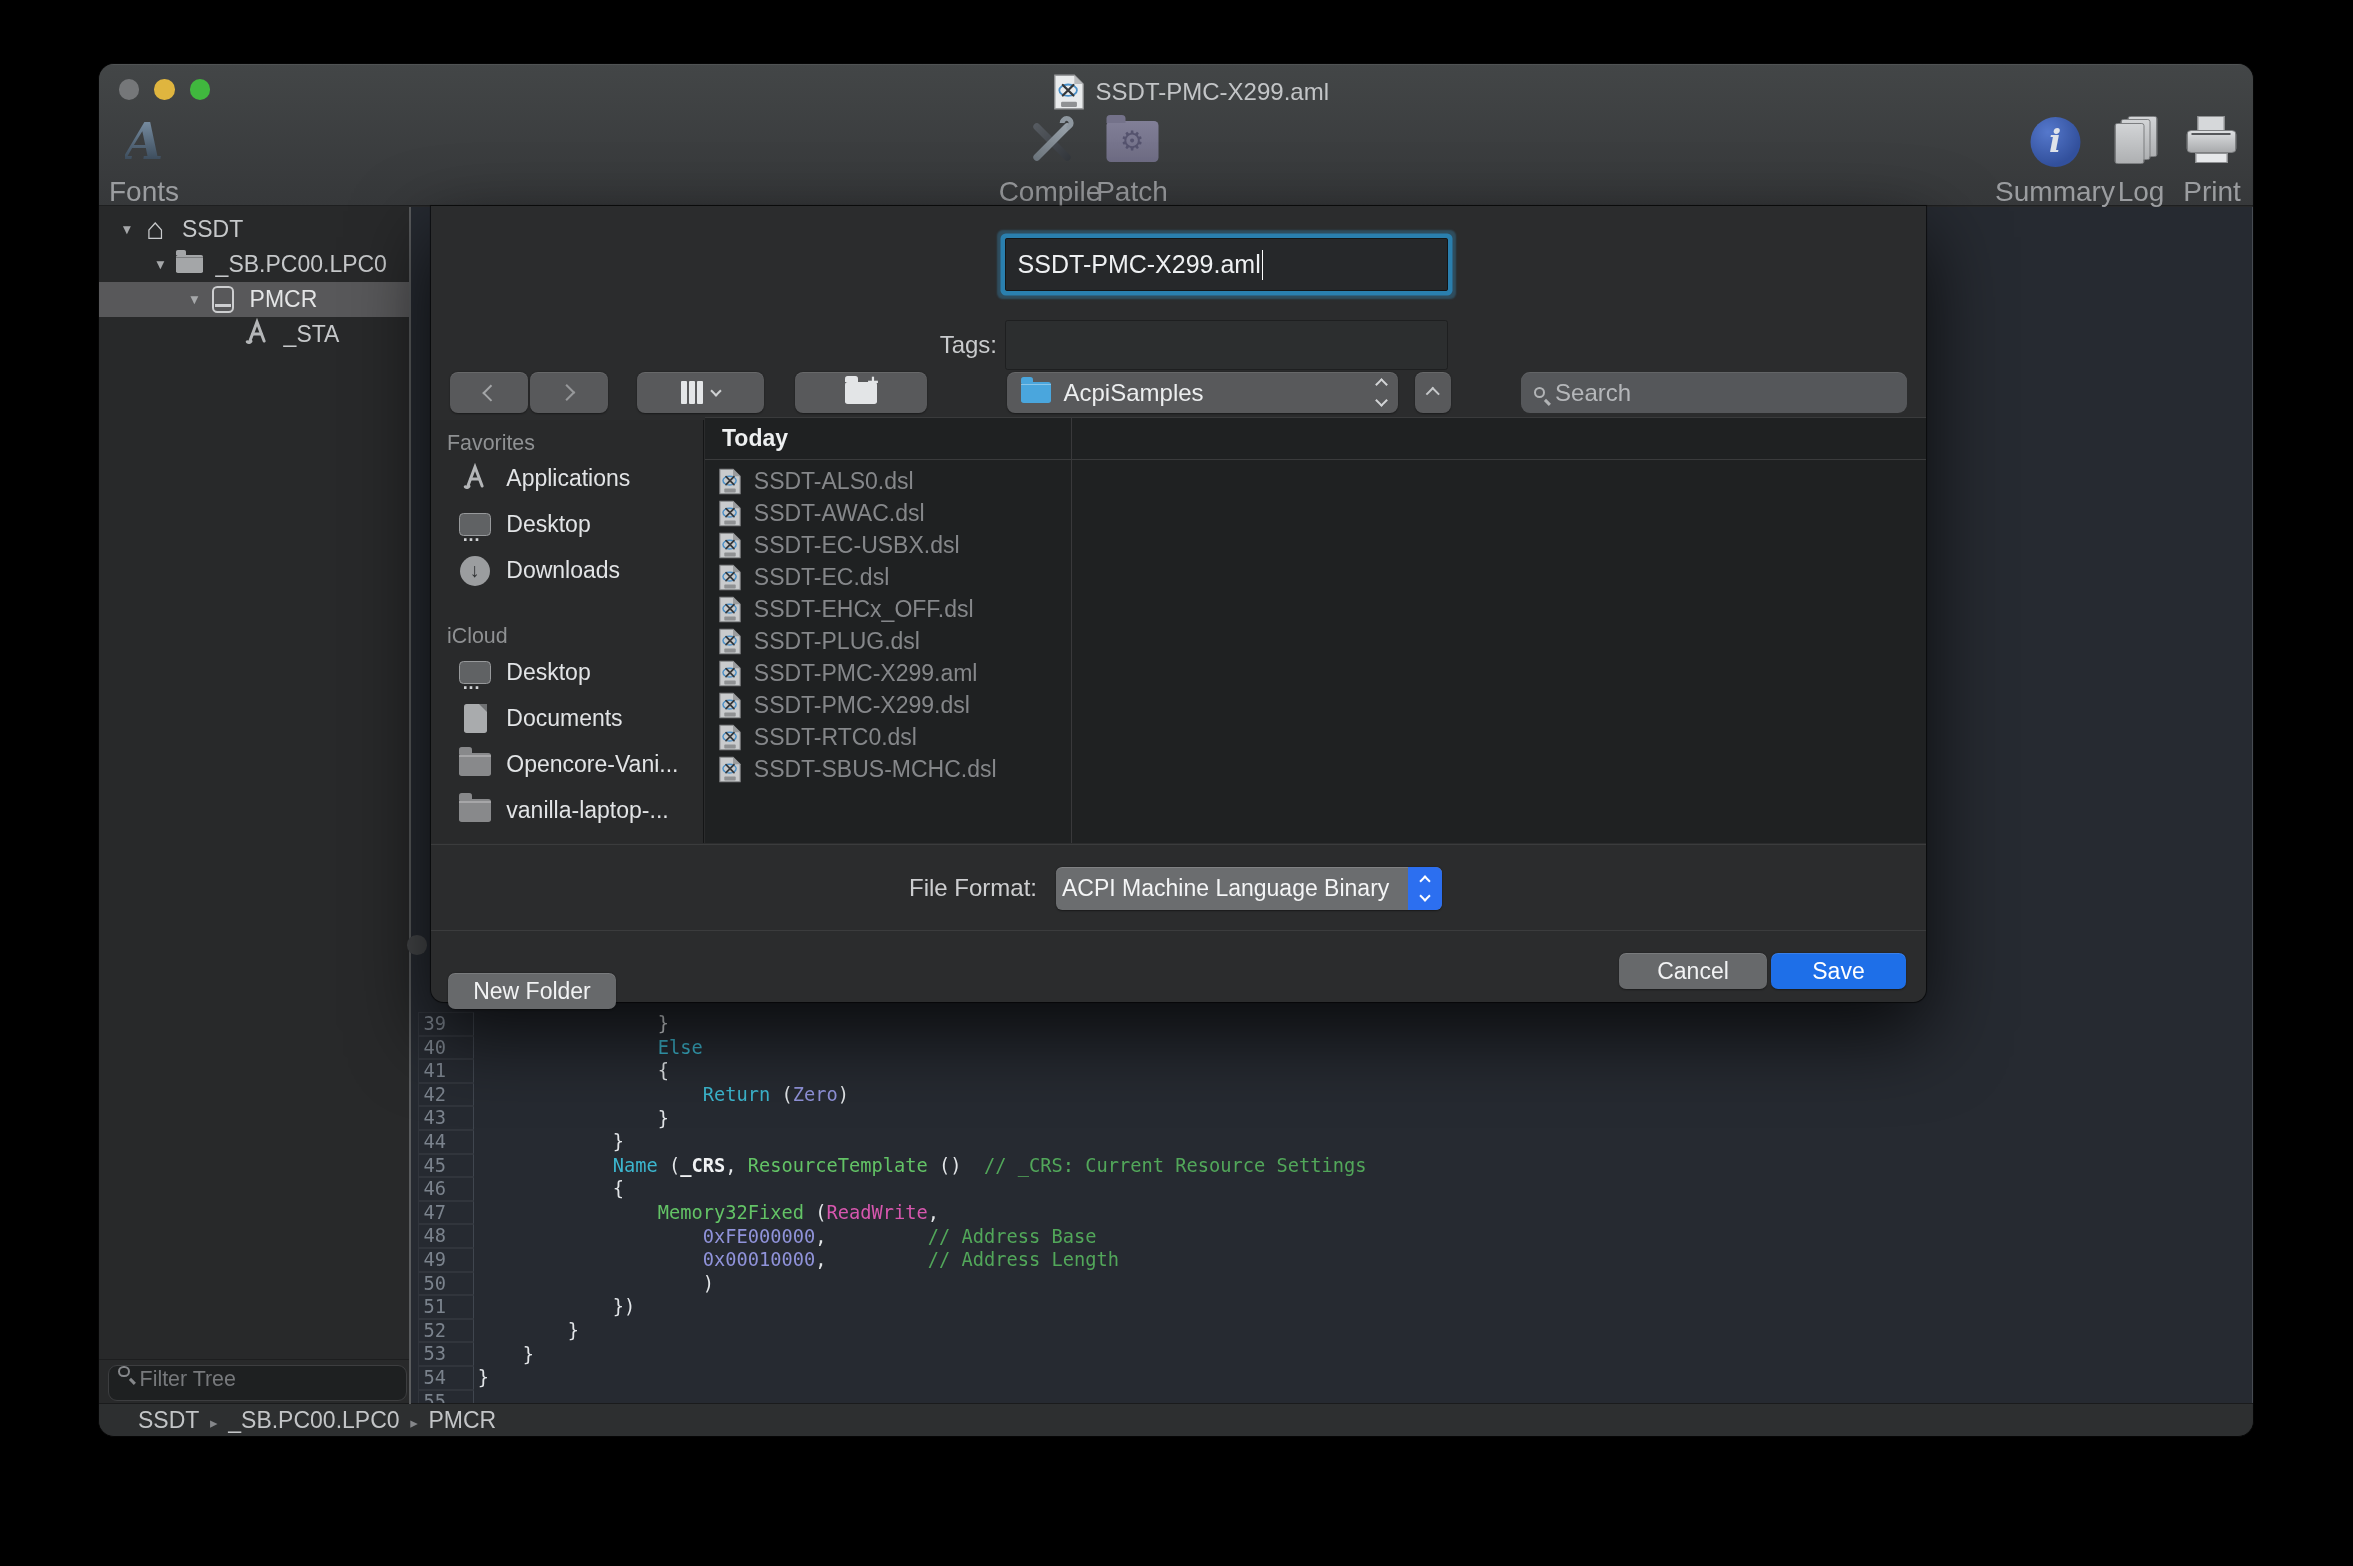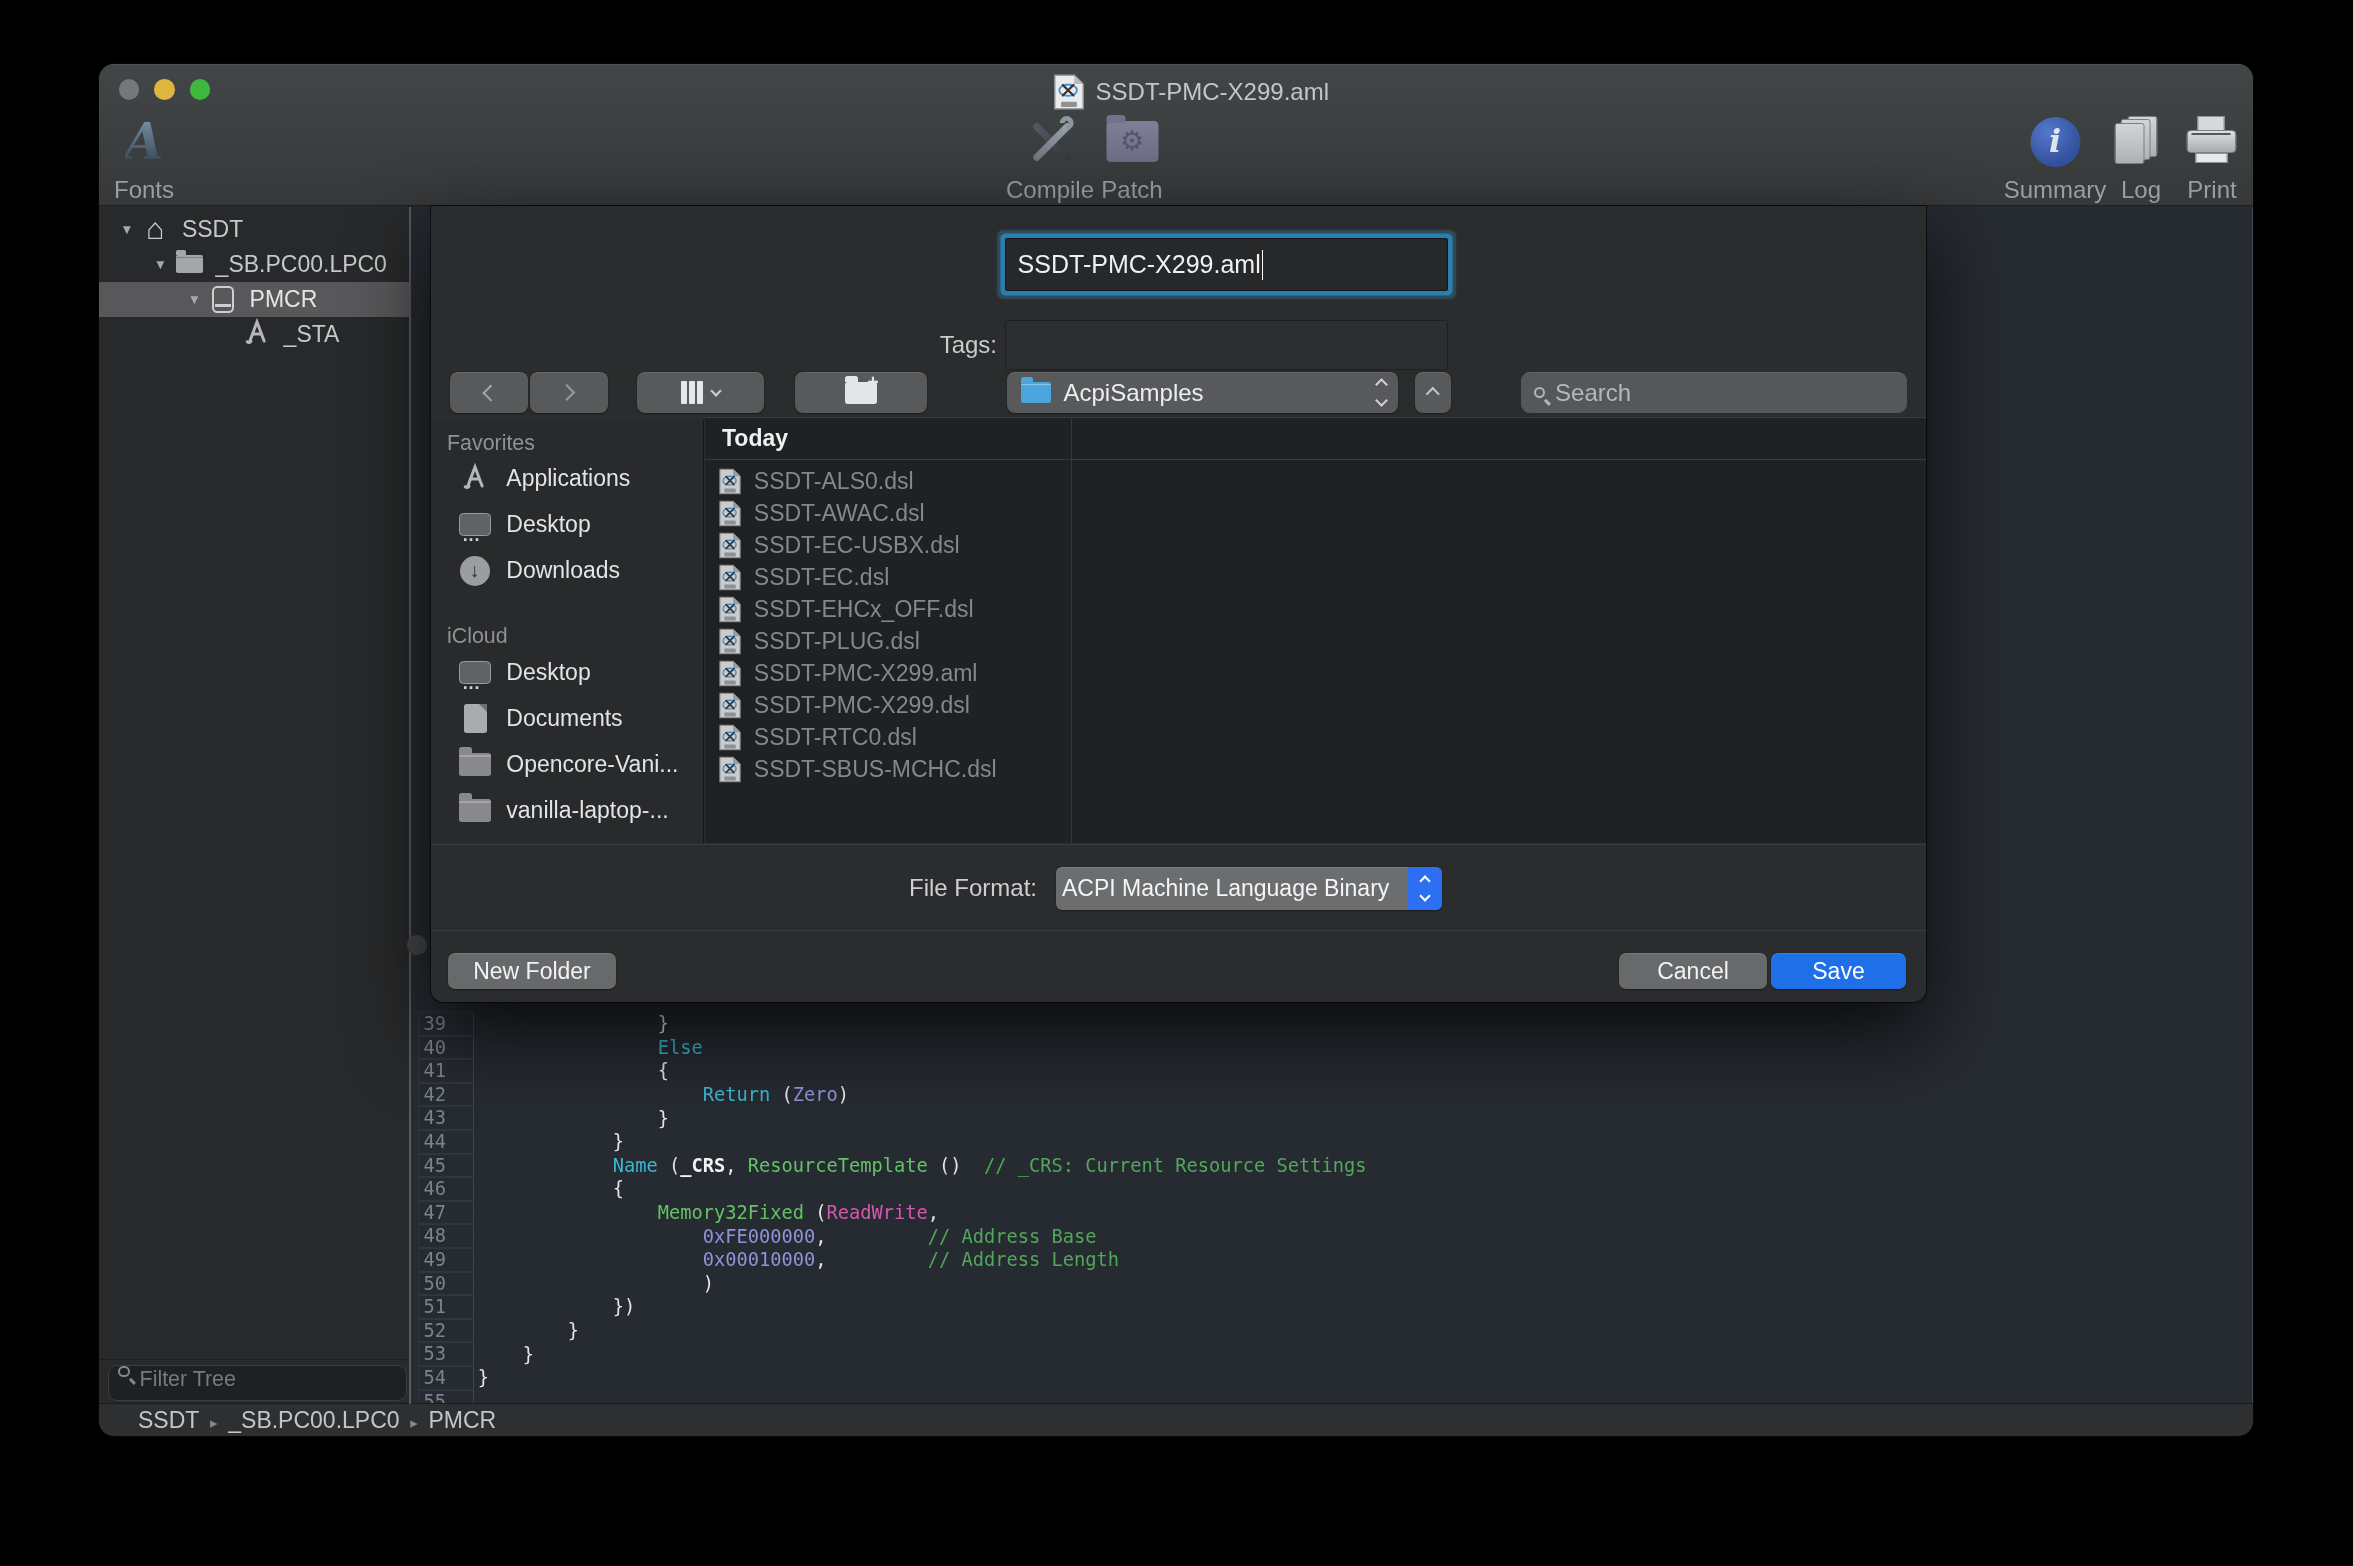--- a/index.html
+++ b/index.html
@@ -12,21 +12,21 @@
   .toolbar{position:absolute;left:0;top:0;right:0;height:142px;background:linear-gradient(#434647,#36383a);border-bottom:0.9px solid #1e1f20;box-shadow:inset 0 0.9px 0 rgba(255,255,255,.07);}
   .lights{position:absolute;left:19.6px;top:15px;display:flex;gap:15px;}
   .light{width:20.5px;height:20.5px;border-radius:50%;}
   .light.close{background:var(--traffic-close);}
   .light.min{background:var(--traffic-yellow);}
   .light.max{background:var(--traffic-green);}
   .title-wrap{position:absolute;left:955px;top:9.8px;height:37px;display:flex;align-items:center;gap:11.6px;}
   .title-text{font-size:24px;font-weight:500;color:#c3c5c7;}
   .tb-item{position:absolute;top:48px;width:169px;transform:translateX(-50%);display:flex;flex-direction:column;align-items:center;}
   .tb-icon{height:59px;display:flex;align-items:center;justify-content:center;}
-  .tb-label{margin-top:4.5px;font-size:24px;color:#9b9da0;text-align:center;}
+  .tb-label{margin-top:4.5px;font-size:28px;color:#9b9da0;text-align:center;}
 
   
   .fonts-glyph{font-family:"DejaVu Serif",serif;font-style:italic;font-size:50px;line-height:50px;font-weight:bold;background:linear-gradient(#7d93a8,#31404f);-webkit-background-clip:text;background-clip:text;color:transparent;}
   .summary-circle{width:50px;height:50px;border-radius:50%;background:radial-gradient(circle at 35% 30%,#5578cc,#32509c 70%);display:flex;align-items:center;justify-content:center;}
   .summary-i{font-family:"DejaVu Serif",serif;font-style:italic;font-weight:bold;font-size:32px;color:#dfe3ea;margin-top:-1.8px;}
   .log-stack{position:relative;width:53px;height:52px;}
   .log-page{position:absolute;width:30px;height:41px;background:linear-gradient(#d2d4d6,#aeb0b2);border:0.9px solid #7c7e80;border-radius:2.7px;}
   .printer{position:relative;width:52px;height:52px;}
   .printer .paper-top{position:absolute;left:11.6px;top:0;width:27px;height:18px;background:#d6d8da;border:0.9px solid #8e9092;}
   .printer .body{position:absolute;left:0;top:14.3px;width:50px;height:23px;background:linear-gradient(#dddfe1,#a9abad);border:0.9px solid #7e8082;border-radius:4.5px;}
@@ -590,19 +590,19 @@
       <div class="fmt-popup">
         <span class="txt">ACPI Machine Language Binary</span>
         <span class="fmt-cap">
             <span class="c u"></span>
             <span class="c d"></span>
           </span>
       </div>
     </div>
 
     <div class="buttons-row">
-      <div class="pushbtn" style="left:17px;width:168px;">New Folder</div>
+      <div class="pushbtn" style="left:17px;width:168px;margin-top:20px;">New Folder</div>
       <div class="pushbtn" style="left:1188px;width:148px;">Cancel</div>
       <div class="pushbtn primary" style="left:1340px;width:135px;">Save</div>
     </div>
   </div>
 </div>
 
 
 </body></html>

